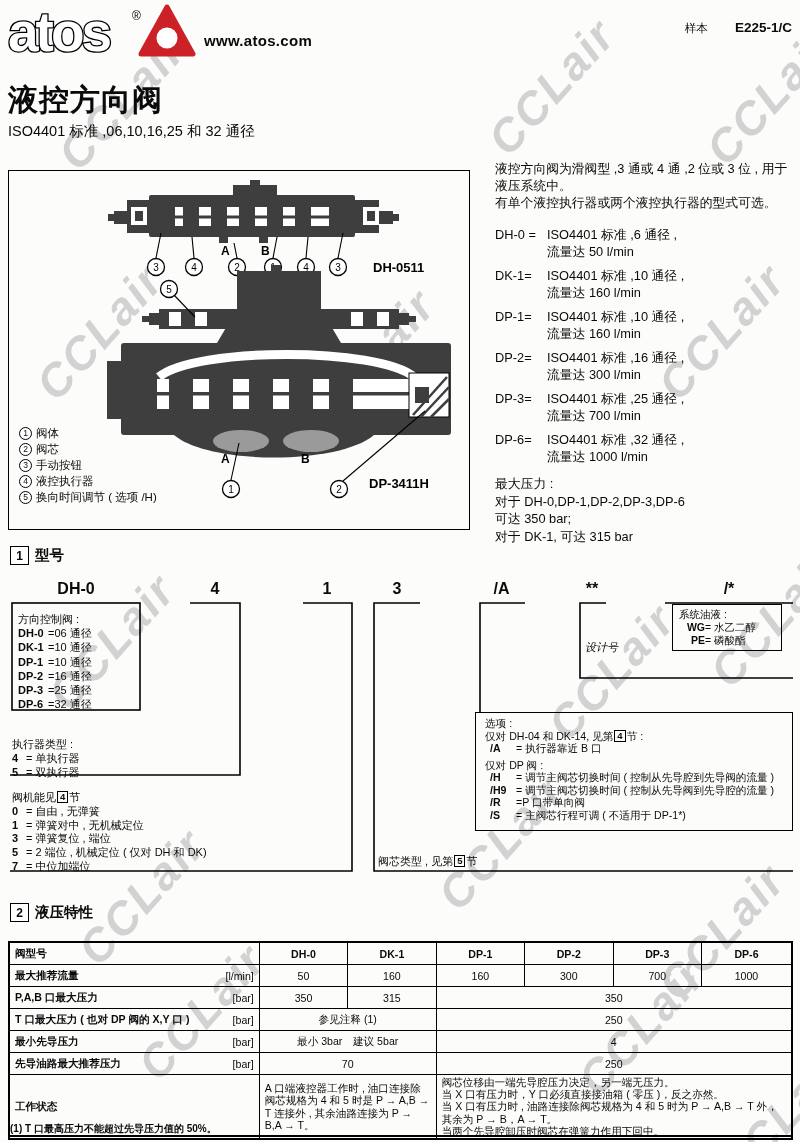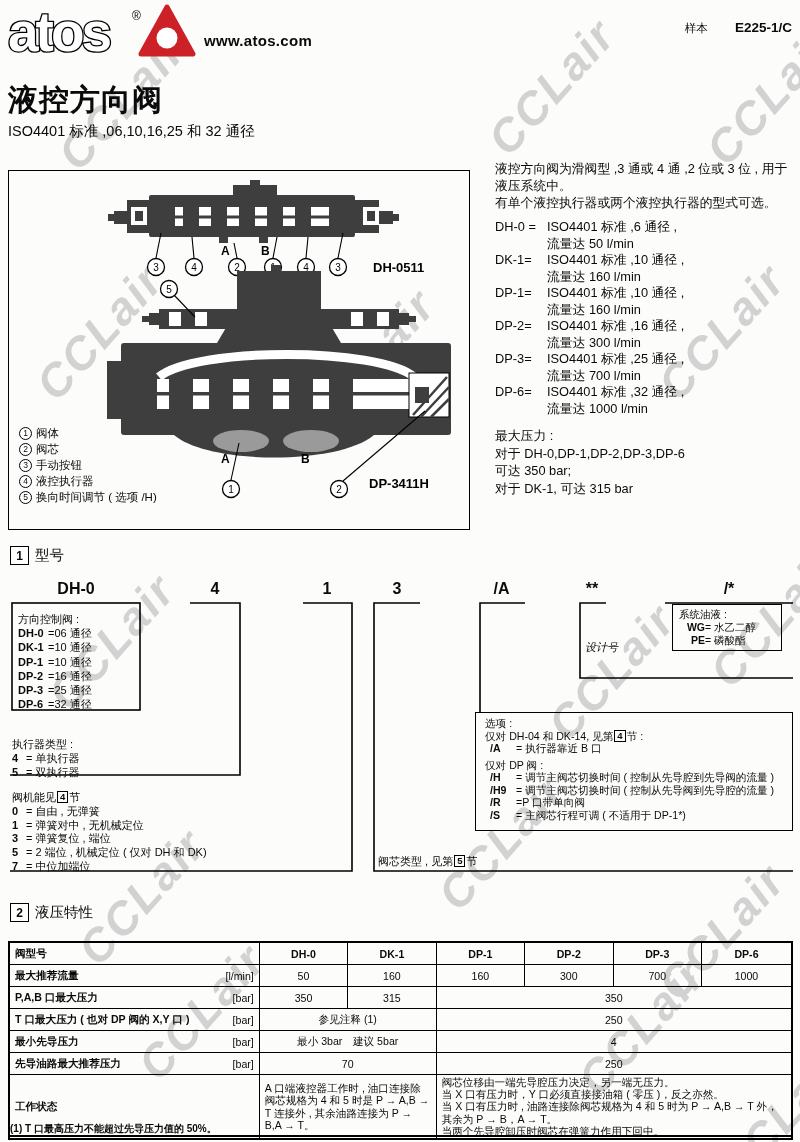--- a/index.html
+++ b/index.html
@@ -9,26 +9,26 @@
   .wm{position:absolute;font:italic bold 46px "Liberation Sans","DejaVu Sans",sans-serif;
       color:#d2d2d2;transform:rotate(-48deg);letter-spacing:2px;white-space:nowrap;z-index:0;}
   .z{position:absolute;z-index:2;}
   svg text{font-family:"Liberation Sans","DejaVu Sans",sans-serif;}
   .h1{font-size:30px;font-weight:bold;letter-spacing:1px;}
   .sub{font-size:14.5px;}
   .docref{font-size:11.5px;}
   .docref b{font-size:13.5px;padding-left:24px;}
   .www{font-weight:bold;font-size:15px;letter-spacing:.3px;}
   .introp{font-size:12.8px;line-height:17px;}
-  .mrow{display:grid;grid-template-columns:52px 1fr;font-size:12.8px;line-height:16.5px;}
+  .mrow{display:grid;grid-template-columns:52px 1fr;font-size:12.8px;line-height:16.5px;margin-top:8px;}
   .press{font-size:12.8px;line-height:17.5px;}
   .sechead{display:flex;align-items:center;gap:6px;}
   .numsq{width:17px;height:17px;border:1.7px solid #000;font-weight:bold;font-size:12px;
          display:flex;align-items:center;justify-content:center;background:#fff;}
-  .sectitle{font-weight:normal;font-size:14.5px;}
+  .sectitle{font-weight:bold;font-size:14.5px;}
   .codelabel{font-weight:bold;font-size:16px;text-align:center;}
   .tl{font-size:11px;line-height:14.2px;white-space:nowrap;}
   .tl b{display:inline-block;min-width:30px;}
   .tl2 b{display:inline-block;min-width:14px;}
   .nbx{display:inline-block;border:1.2px solid #000;font-weight:bold;font-size:9.5px;
        line-height:10px;padding:0 2px;margin:0 1px;vertical-align:1px;}
   .optbox{border:1.6px solid #000;background:transparent;padding:4px 9px;font-size:10.6px;line-height:12.5px;}
   .optbox b.oc{display:inline-block;min-width:26px;}
   .optitem{padding-left:5px;white-space:nowrap;}
   .fluidbox{border:1.5px solid #000;padding:3px 6px;font-size:10.5px;line-height:13px;}

